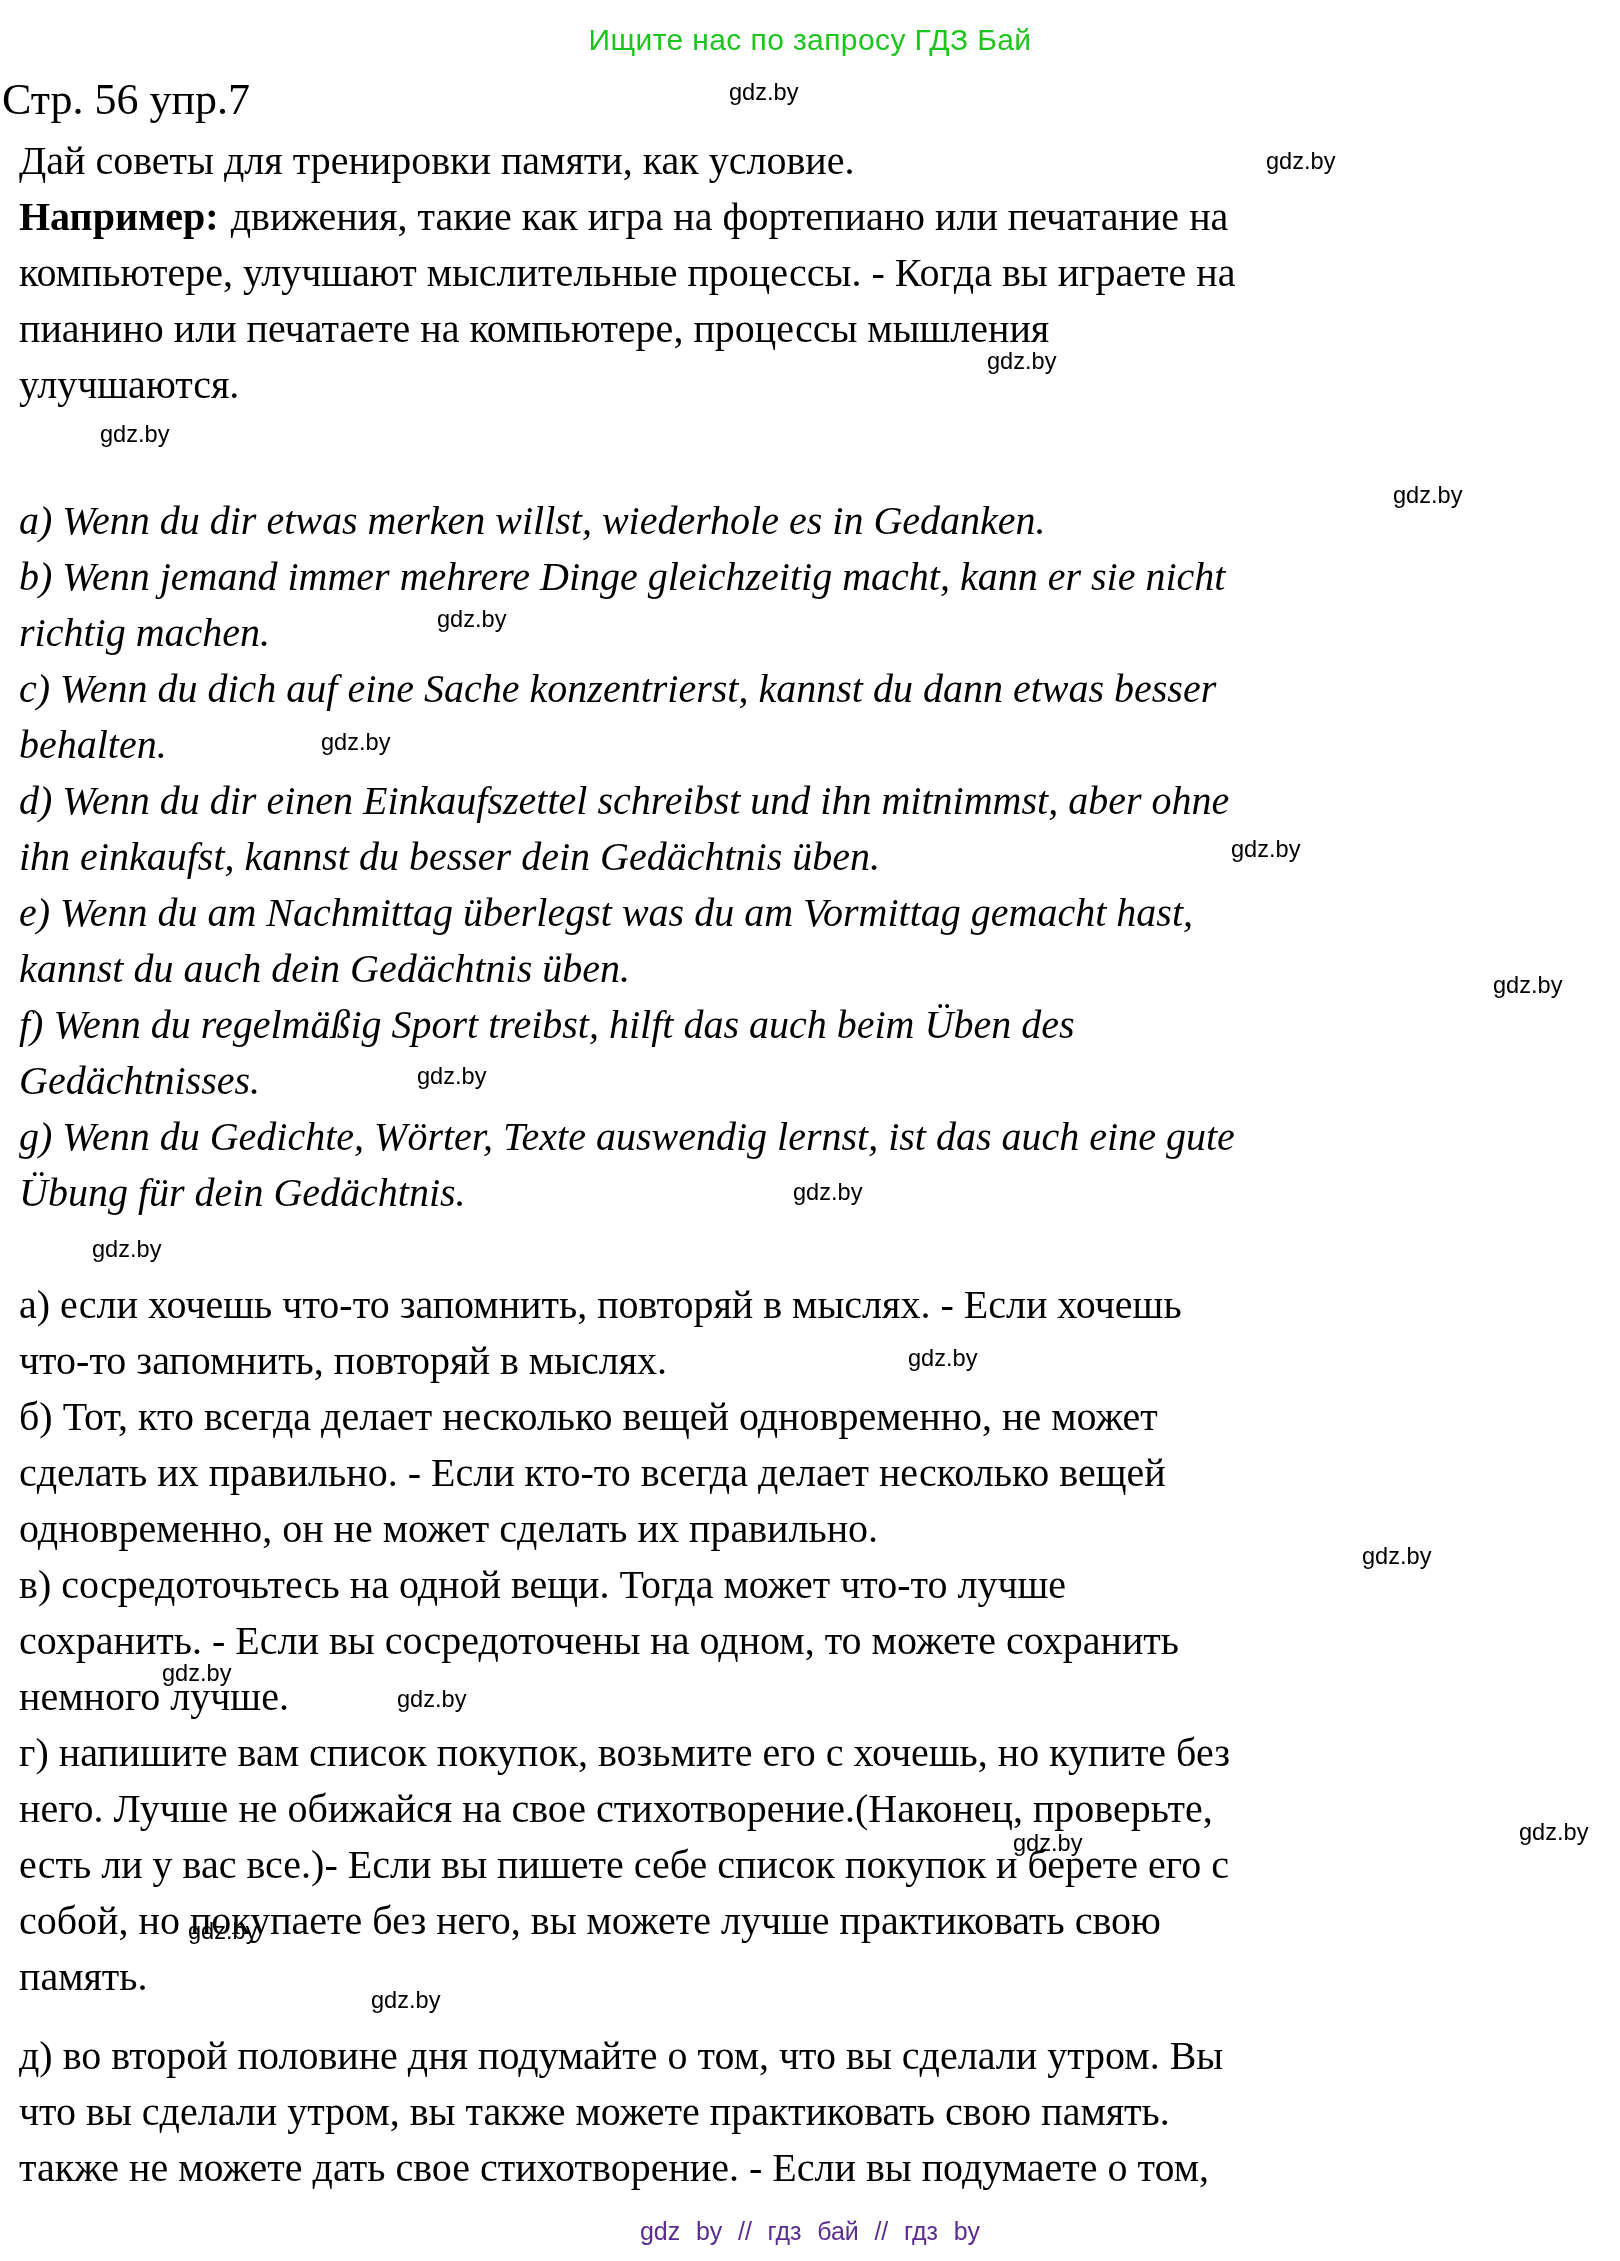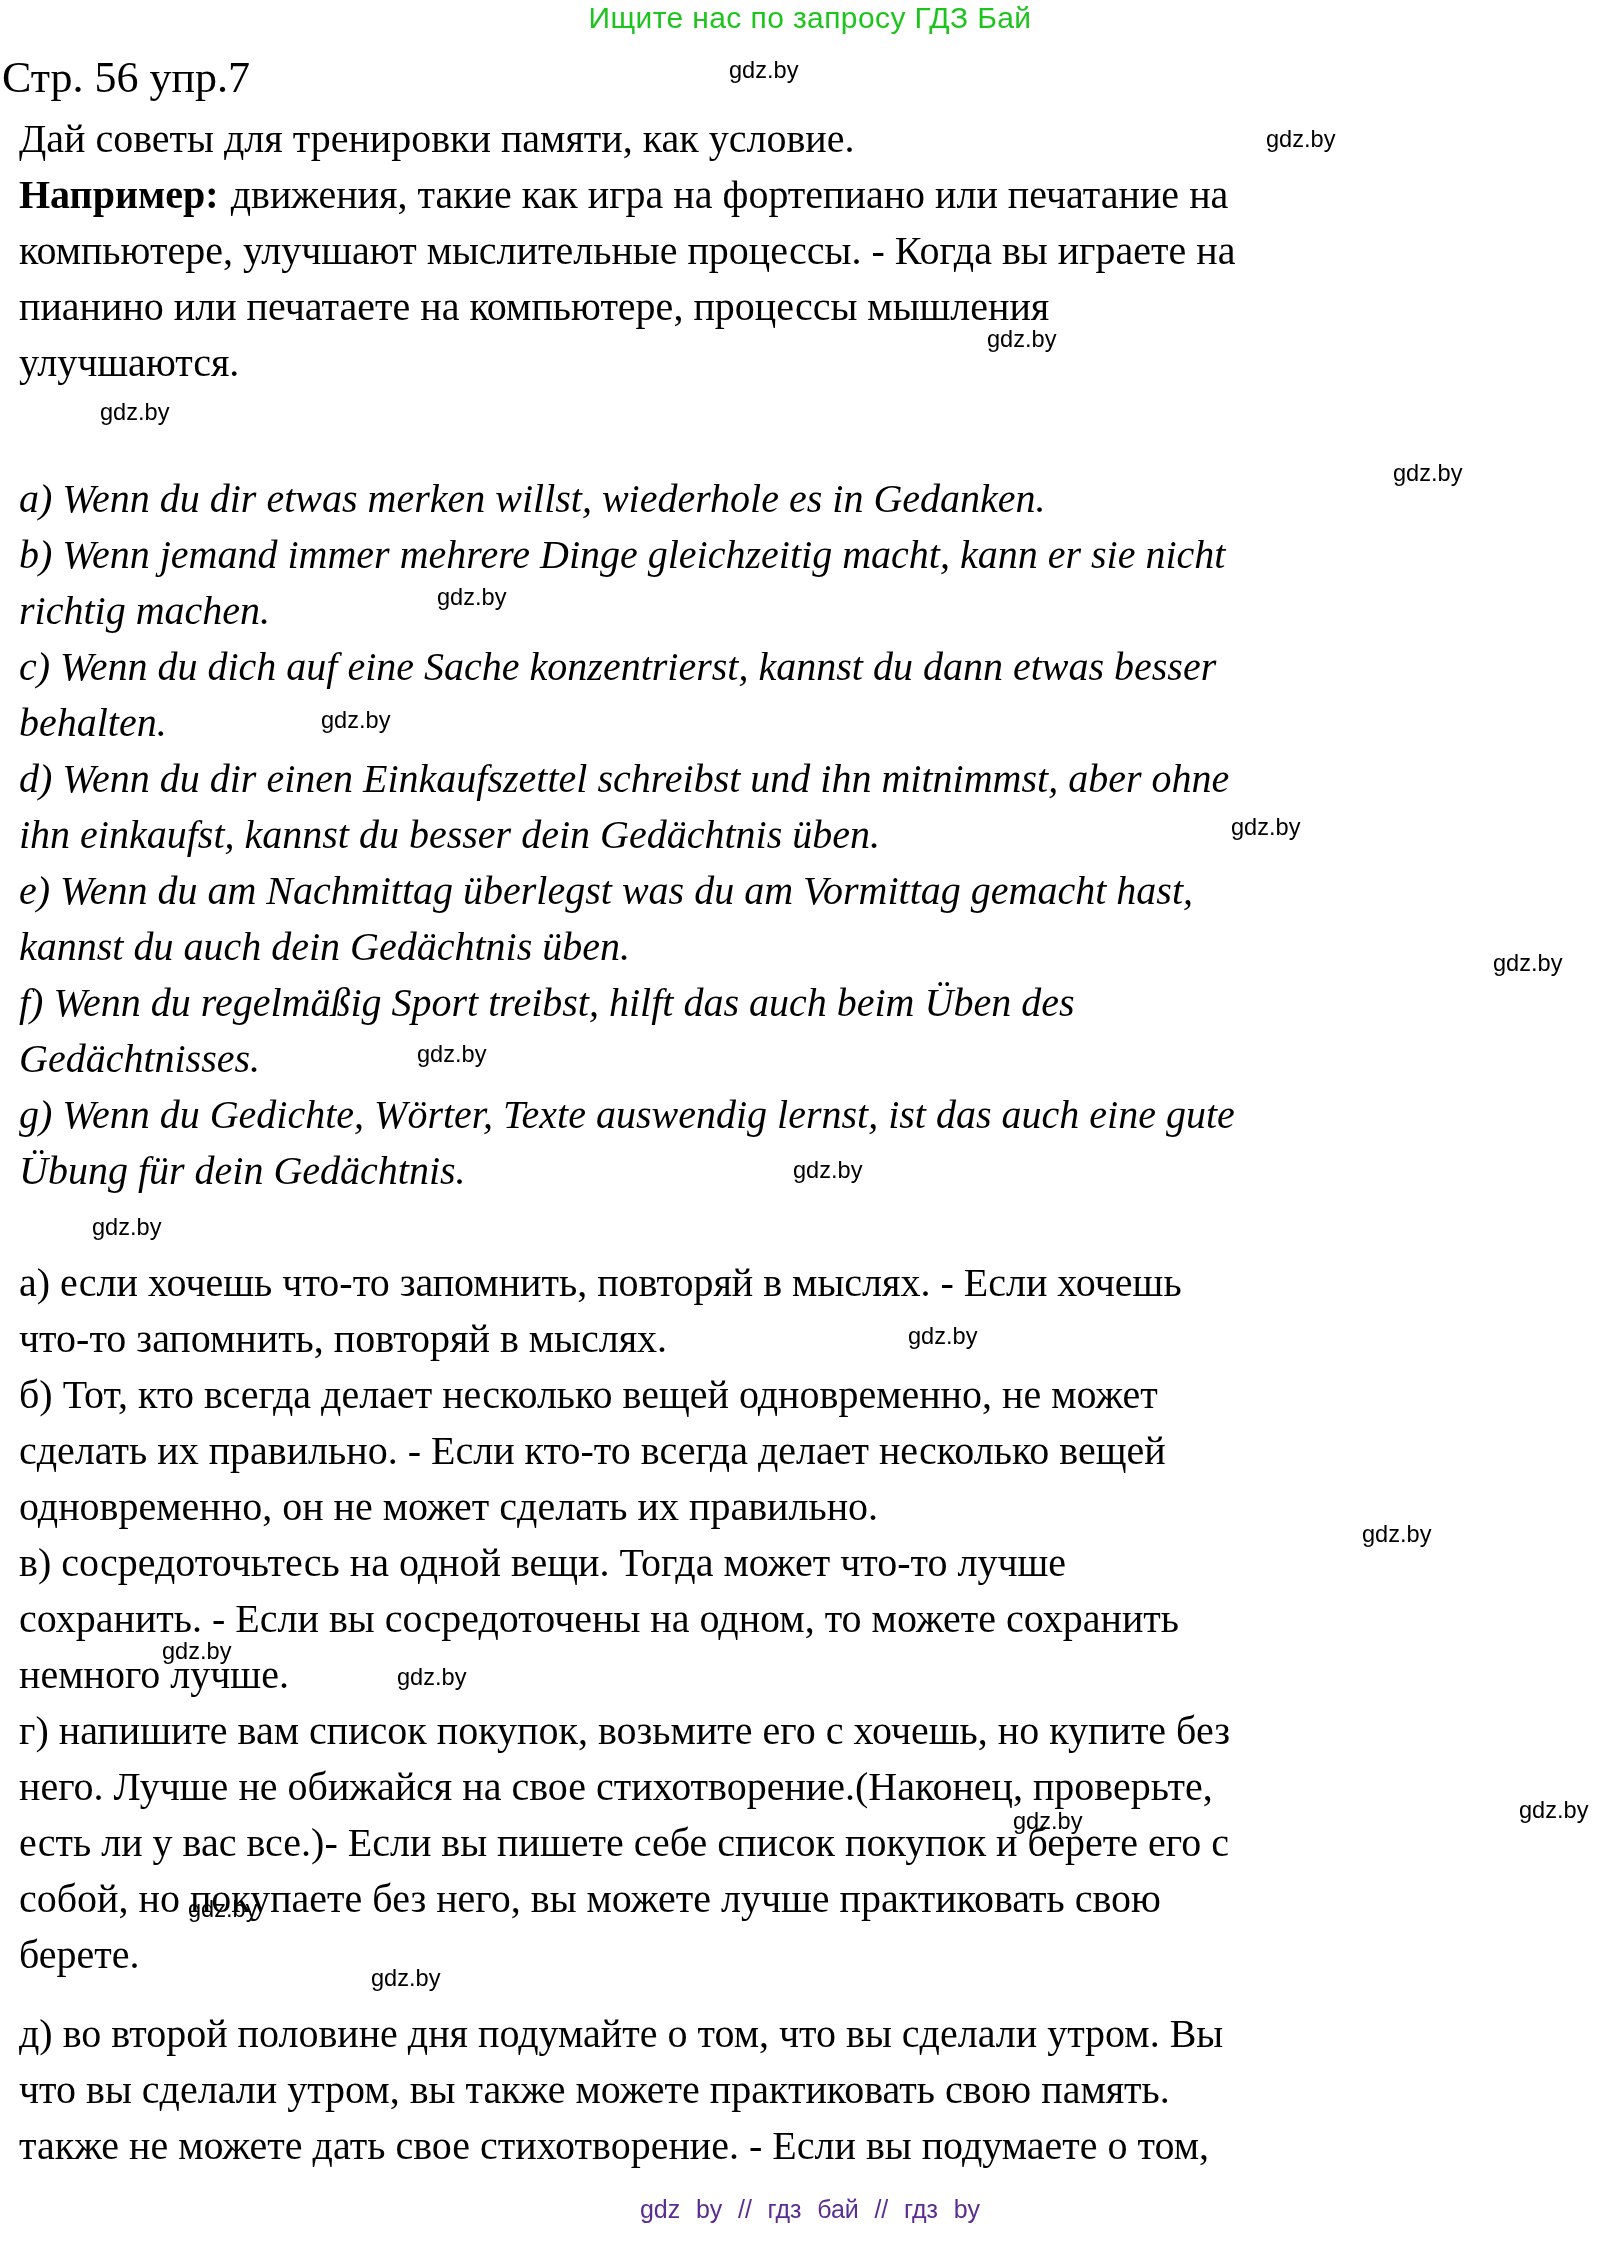--- a/index.html
+++ b/index.html
@@ -6,21 +6,21 @@
   .page{
     position:relative;
     width:1620px;
     height:2261px;
     background:#ffffff;
     overflow:hidden;
     color:#000;
     font-family:"Liberation Serif", serif;
   }
   .banner{
-    padding-top:1px;
+    padding-top:23px;
     height:42px;
     text-align:center;
     font-family:"Liberation Sans", sans-serif;
     font-size:30px;
     font-weight:500;
     letter-spacing:0.4px;
   }
   .title-row{
     position:relative;
     height:66px;
@@ -187,21 +187,21 @@
       <span class="wm" style="left:1013px;top:49px;">gdz.by</span>
     </div>
     <div class="ln">
       <span class="t">есть ли у вас все.)- Если вы пишете себе список покупок и берете его с</span>
       <span class="wm" style="left:1519px;top:-17.5px;">gdz.by</span>
     </div>
     <div class="ln">
       <span class="t">собой, но покупаете без него, вы можете лучше практиковать свою</span>
     </div>
     <div class="ln">
-      <span class="t">берете.</span>
+      <span class="t">память.</span>
       <span class="wm" style="left:188px;top:-31px;">gdz.by</span>
       <span class="wm" style="left:371px;top:38px;">gdz.by</span>
     </div>
     <div class="ln para-gap">
       <span class="t">д) во второй половине дня подумайте о том, что вы сделали утром. Вы</span>
     </div>
     <div class="ln">
       <span class="t">что вы сделали утром, вы также можете практиковать свою память.</span>
     </div>
     <div class="ln">

